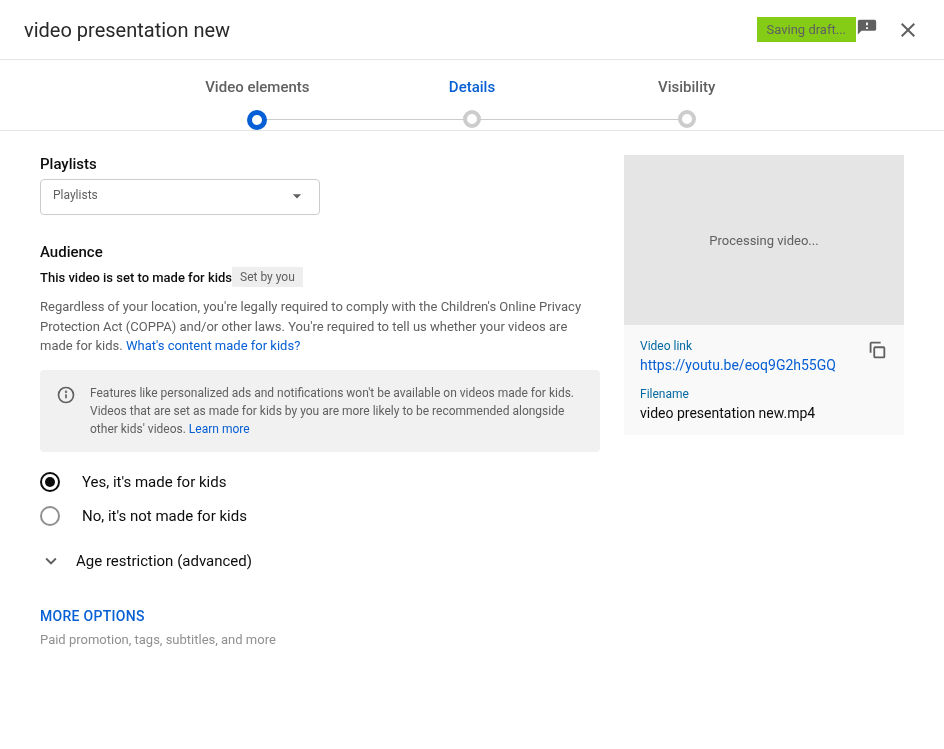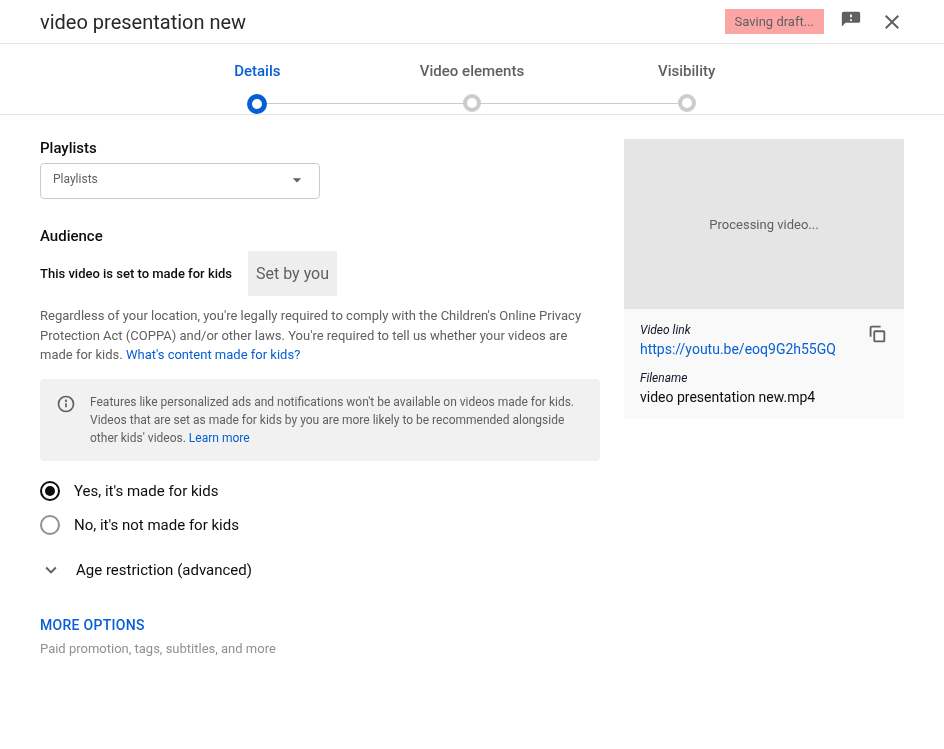--- a/index.html
+++ b/index.html
@@ -1,21 +1,21 @@
 <!DOCTYPE html>
 <html><head>
   <meta charset="utf-8">
   <style>
     * { box-sizing: border-box; margin: 0; padding: 0; }
     body { font-family: Roboto, Arial, sans-serif; background: #fff; color: #0d0d0d; width: 944px; }
     
     
-    .header { display: flex; align-items: center; padding: 0 40px; height: 44px; border-bottom: 1px solid #e5e5e5; }
+    .header { display: flex; align-items: center; padding: 0 24px; height: 60px; border-bottom: 1px solid #e5e5e5; }
     .header-title { font-size: 20px; font-weight: 400; color: #282828; flex: 1; }
-    .saving-badge { background: #fca5a5; color: #606060; font-size: 13px; padding: 5px 10px; margin-right: 16px; }
+    .saving-badge { background: #84cc16; color: #606060; font-size: 13px; padding: 5px 10px; }
     .feedback-icon { width: 24px; height: 24px; margin-right: 16px; cursor: pointer; }
     .close-icon { width: 24px; height: 24px; cursor: pointer; color: #606060; }
     
     
     .stepper-wrap { padding: 18px 150px 0; border-bottom: 1px solid #e5e5e5; }
     .stepper { display: flex; position: relative; }
     .step { flex: 1; text-align: center; position: relative; }
     .step-label { font-size: 15px; font-weight: 500; color: #606060; margin-bottom: 14px; }
     .step.active .step-label { color: #065fd4; }
     .step-dot-row { position: relative; height: 20px; }
@@ -34,48 +34,48 @@
     .section-title { font-size: 15px; font-weight: 500; color: #0d0d0d; margin-bottom: 6px; }
     .section-desc { font-size: 13px; color: #606060; line-height: 1.5; margin-bottom: 12px; }
     .link { color: #065fd4; text-decoration: none; cursor: pointer; }
     
     .select-box { border: 1px solid #ccc; border-radius: 4px; padding: 6px 12px 8px; width: 280px; cursor: pointer; display: flex; align-items: center; margin-bottom: 28px; }
     .select-inner { flex: 1; }
     .select-label { font-size: 12px; color: #606060; margin-bottom: 2px; }
     .select-value { font-size: 15px; color: #0d0d0d; }
     .dropdown-caret { color: #606060; }
     
-    .aud-subtitle-row { display: flex; align-items: center; gap: 16px; margin-bottom: 10px; }
+    .aud-subtitle-row { display: flex; align-items: center; margin-bottom: 10px; }
     .aud-subtitle { font-size: 13px; font-weight: 500; color: #0d0d0d; }
-    .set-badge { background: #eee; color: #606060; font-size: 16px; padding: 13px 8px; }
+    .set-badge { background: #eee; color: #606060; font-size: 12px; padding: 3px 8px; }
     
     .info-box { background: #f1f1f1; display: flex; padding: 14px 16px; gap: 14px; border-radius: 4px; margin-top: 14px; margin-bottom: 20px; }
     .info-icon { width: 20px; height: 20px; flex-shrink: 0; color: #606060; margin-top: 1px; }
     .info-text { font-size: 12px; color: #606060; line-height: 1.5; }
     
-    .radio-row { display: flex; align-items: center; gap: 14px; margin-bottom: 14px; cursor: pointer; }
+    .radio-row { display: flex; align-items: center; gap: 22px; margin-bottom: 14px; cursor: pointer; }
     .radio { width: 20px; height: 20px; border-radius: 50%; border: 2px solid #909090; display: inline-flex; align-items: center; justify-content: center; flex-shrink: 0; }
     .radio.checked { border-color: #0d0d0d; }
     .radio-inner { width: 10px; height: 10px; border-radius: 50%; background: #0d0d0d; }
     .radio-label { font-size: 15px; color: #0d0d0d; }
     
     .expand-row { display: flex; align-items: center; gap: 14px; margin-top: 24px; cursor: pointer; margin-bottom: 36px; }
     .expand-caret { color: #606060; }
     .expand-label { font-size: 15px; color: #0d0d0d; }
     
     .more-options { color: #065fd4; font-size: 14px; font-weight: 500; letter-spacing: 0.3px; margin-bottom: 8px; cursor: pointer; }
     .more-desc { font-size: 13px; color: #909090; }
     
     
     .video-box { background: #e5e5e5; height: 170px; display: flex; align-items: center; justify-content: center; font-size: 13px; color: #606060; }
     .video-meta { background: #f9f9f9; padding: 14px 16px; }
     .meta-row { display: flex; align-items: flex-start; margin-bottom: 14px; }
     .meta-row:last-child { margin-bottom: 0; }
     .meta-left { flex: 1; min-width: 0; }
-    .meta-label { font-size: 12px; color: #0f172a; margin-bottom: 4px; font-style: italic; }
+    .meta-label { font-size: 12px; color: #0369a1; margin-bottom: 4px; }
     .meta-value { font-size: 14px; color: #0d0d0d; word-break: break-all; }
     .meta-value.link-val { color: #065fd4; }
     .copy-icon { color: #606060; cursor: pointer; margin-left: 8px; }
     
     svg { display: block; }
   </style>
 </head>
 <body>
 
 <div class="header">
@@ -88,25 +88,25 @@
   </span>
   <span class="close-icon">
     <svg viewBox="0 0 24 24" width="24" height="24" fill="#606060">
         <path d="M19 6.41 17.59 5 12 10.59 6.41 5 5 6.41 10.59 12 5 17.59 6.41 19 12 13.41 17.59 19 19 17.59 13.41 12z"></path>
       </svg>
   </span>
 </div>
 
 <div class="stepper-wrap">
   <div class="stepper">
+    <div class="step">
+      <div class="step-label">Video elements</div>
+    </div>
     <div class="step active">
       <div class="step-label">Details</div>
-    </div>
-    <div class="step">
-      <div class="step-label">Video elements</div>
     </div>
     <div class="step">
       <div class="step-label">Visibility</div>
     </div>
   </div>
   <div class="stepper step-dot-row">
     <div class="step-line l1"></div>
     <div class="step-line l2"></div>
     <div class="step active" style="text-align:center"><span class="step-dot"></span></div>
     <div class="step" style="text-align:center"><span class="step-dot"></span></div>

